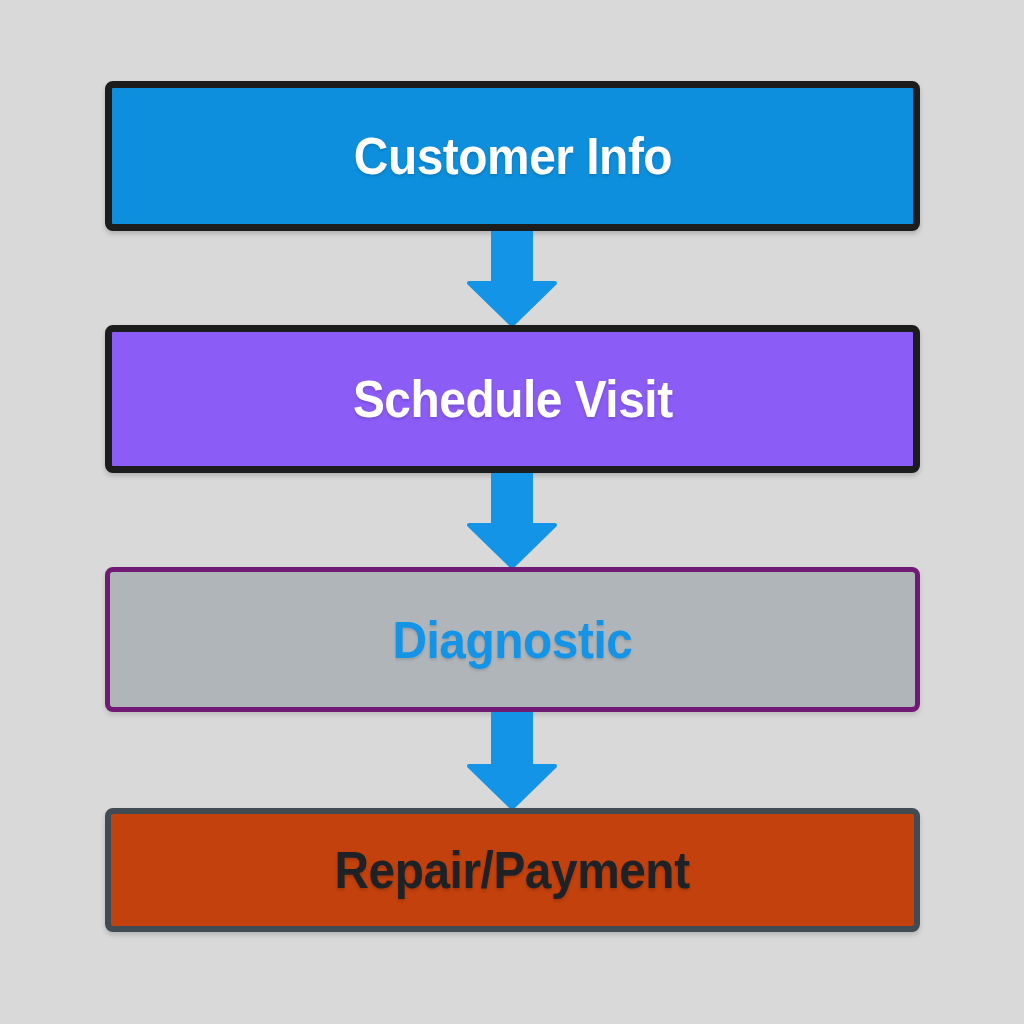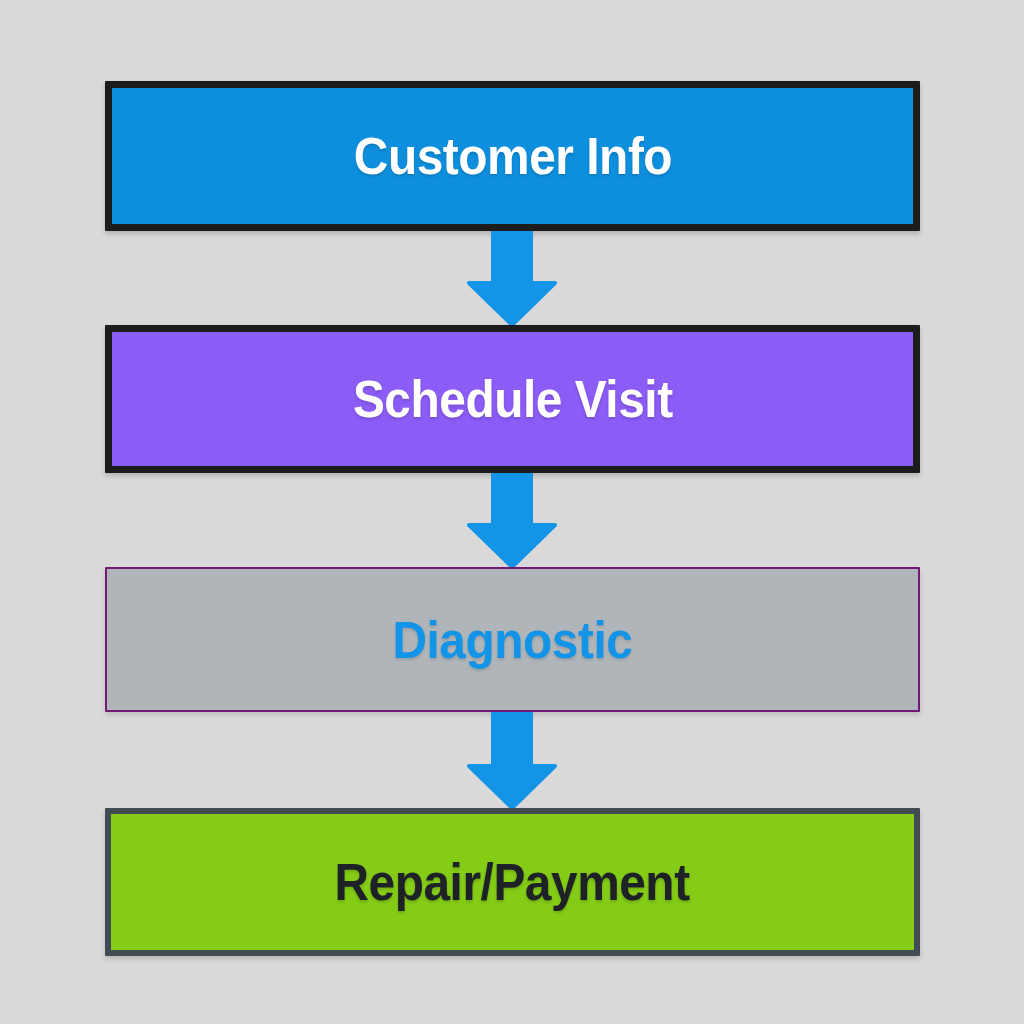--- a/index.html
+++ b/index.html
@@ -23,21 +23,21 @@
 
   
   .node {
     position: absolute;
     left: 105px;
     width: 815px;
     box-sizing: border-box;
     display: flex;
     align-items: center;
     justify-content: center;
-    border-radius: 1px;
+    border-radius: 8px;
     text-align: right;
     user-select: none;
   }
 
   .node-label {
     font-weight: bold;
     font-size: 52px;
     letter-spacing: -0.5px;
     line-height: 1;
     transform: scaleX(0.92);
@@ -69,33 +69,33 @@
   #node-schedule-visit .node-label {
     color: #ffffff;
     text-shadow: 0 2px 3px rgba(0,0,0,0.15);
   }
 
   
   #node-diagnostic {
     top: 567px;
     height: 145px;
     background: #b0b5ba;
-    border: 2px solid #701a75;
+    border: 5px solid #701a75;
     box-shadow: 0 3px 5px rgba(0,0,0,0.13);
   }
   #node-diagnostic .node-label {
     color: #1494e6;
     text-shadow: 0 2px 3px rgba(0,0,0,0.13);
   }
 
   
   #node-repair-payment {
     top: 808px;
-    height: 148px;
-    background: #84cc16;
+    height: 124px;
+    background: #c2410c;
     border: 6px solid #414b54;
     box-shadow: 0 3px 5px rgba(0,0,0,0.16);
   }
   #node-repair-payment .node-label {
     color: #1e2226;
     text-shadow: 0 2px 3px rgba(0,0,0,0.16);
   }
 
   
   .arrow {

